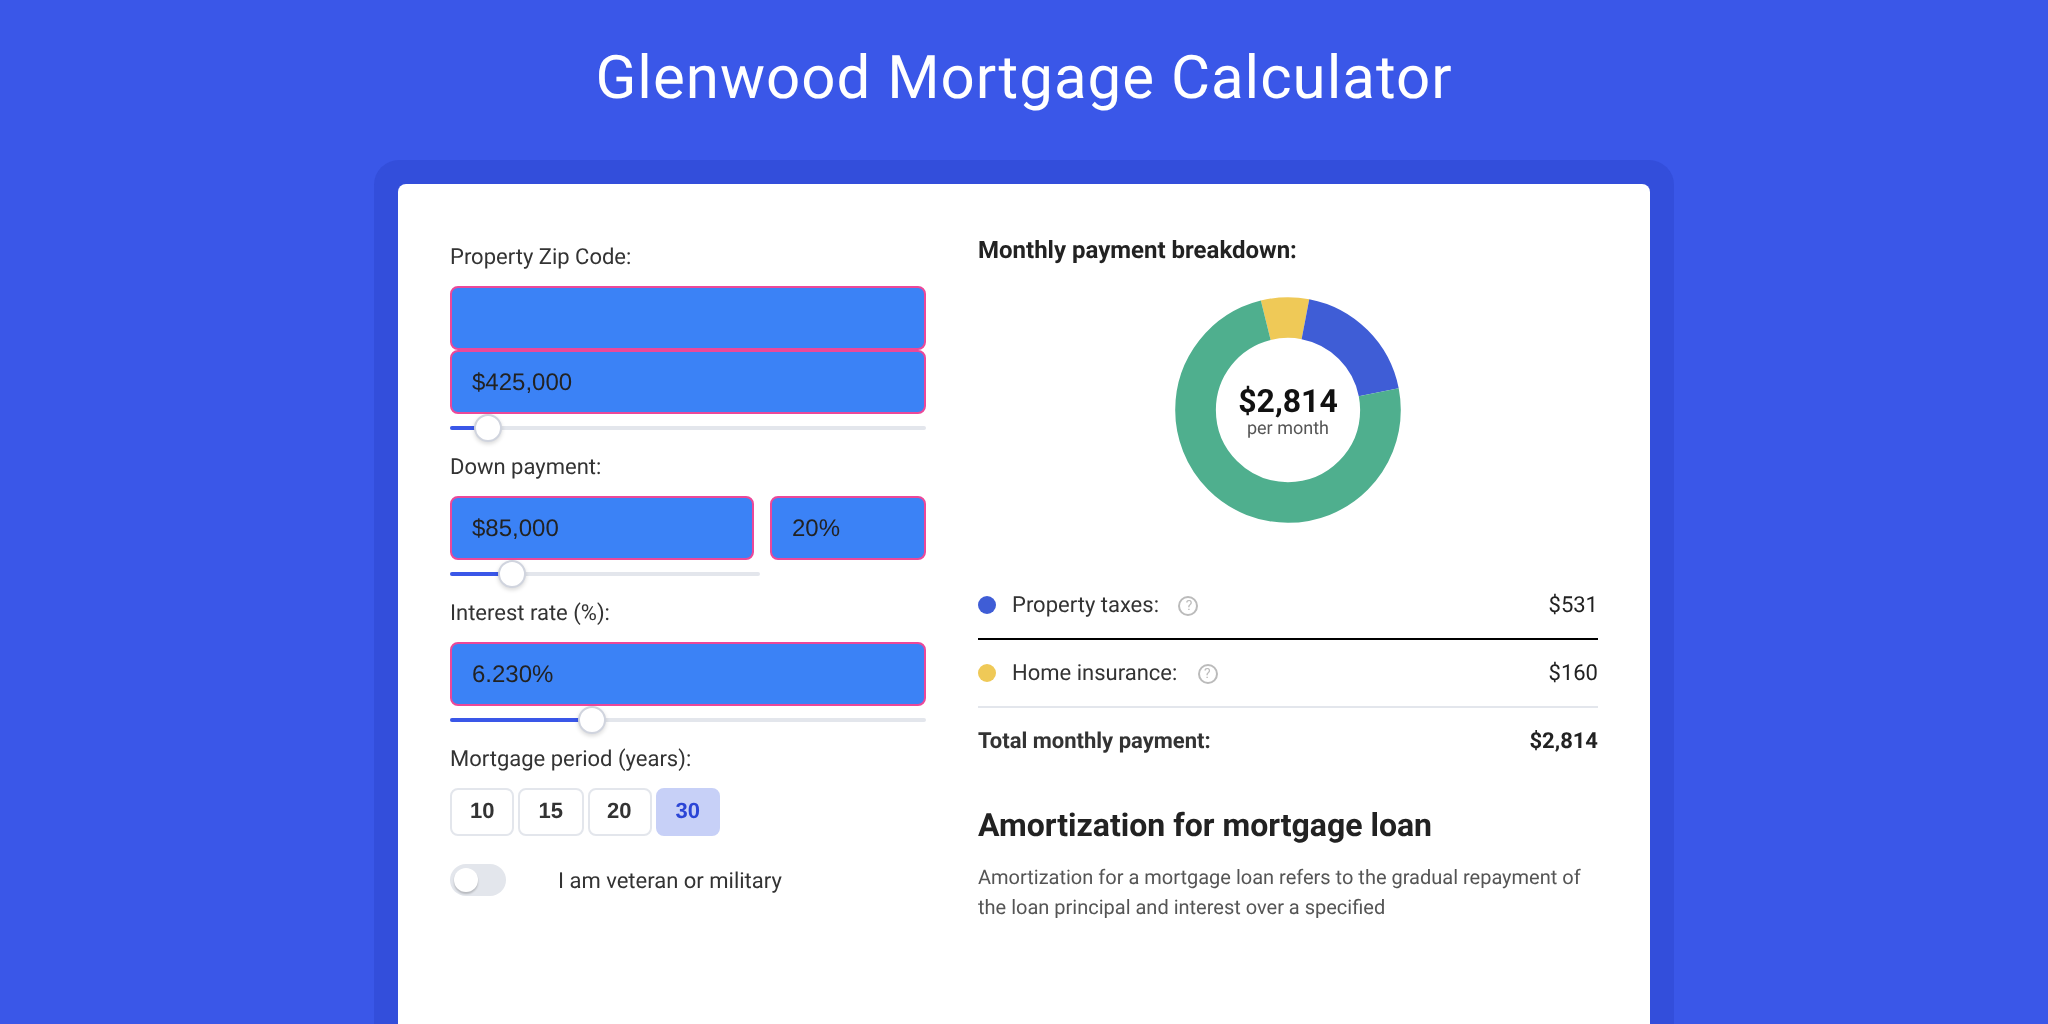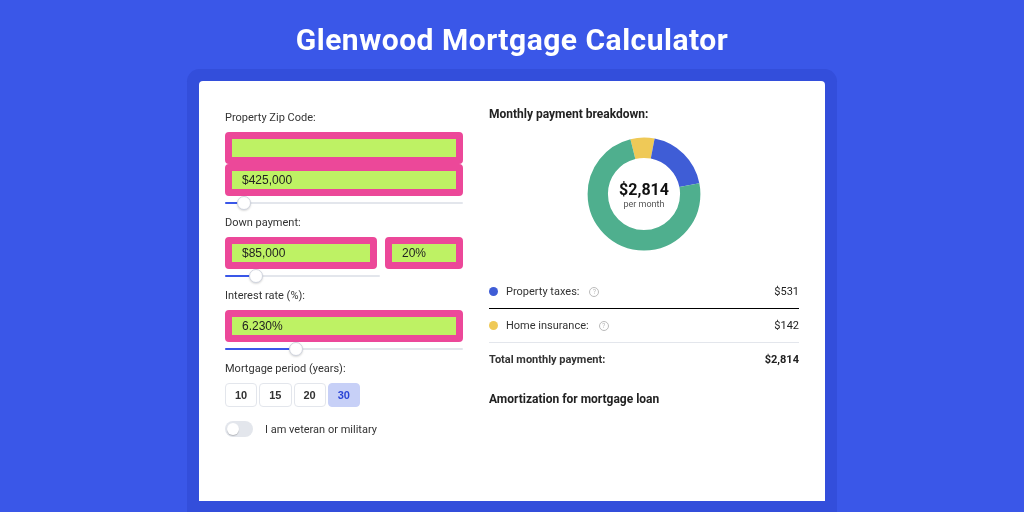--- a/index.html
+++ b/index.html
@@ -8,22 +8,22 @@
     background: #3a57e8;
     width: 1024px;
     height: 512px;
     overflow: hidden;
     position: relative;
   }
   .page-title {
     text-align: center;
     color: #fff;
     font-size: 30px;
-    font-weight: 700;
-    padding: 22px 0 24px;
+    font-weight: 400;
+    padding: 22px 0 35px;
     letter-spacing: 0.5px;
   }
   .card {
     background: #fff;
     width: 626px;
     margin: 0 auto;
     border-radius: 4px 4px 0 0;
     padding: 26px 26px 0 26px;
     display: flex;
     gap: 26px;
@@ -36,26 +36,26 @@
 
   .field-label {
     font-size: 11px;
     color: #333;
     margin-bottom: 8px;
     margin-top: 4px;
   }
   .text-input {
     width: 100%;
     height: 32px;
-    border: 7px solid #ec4899;
+    border: 1px solid #ec4899;
     border-radius: 4px;
     padding: 0 10px;
     font-size: 12px;
     color: #222;
-    background:#bef264;
+    background:#3b82f6;
   }
   .input-row {
     display:flex;
     gap:8px;
   }
   .input-row .text-input.narrow { width: 78px; }
   .input-row .text-input.wide { flex:1; }
 
   .slider-track {
     position: relative;
@@ -104,21 +104,21 @@
     cursor:pointer;
   }
   .period-btn.active {
     background: #c7d0f7;
     color: #2b45d6;
     border-color:#c7d0f7;
   }
   .toggle-row {
     display:flex;
     align-items:center;
-    gap:12px;
+    gap:26px;
     margin-top: 6px;
   }
   .toggle {
     width:28px; height:16px;
     background:#e3e6ec;
     border-radius:10px;
     position:relative;
   }
   .toggle-knob {
     position:absolute;
@@ -177,21 +177,21 @@
     border-radius:50%;
     display:inline-flex;
     align-items:center; justify-content:center;
     font-size:7px; color:#bbb;
     margin-left: 2px;
   }
   .legend-value { font-size:11px; color:#222; }
   .total-row { font-weight:700; border-top:1px solid #e3e6ec; }
 
   .amort-title {
-    font-size:12px;
+    font-size:16px;
     font-weight:700;
     color:#222;
     margin-top: 16px;
     margin-bottom: 10px;
   }
   .amort-text {
     font-size:10px;
     color:#555;
     line-height:1.5;
   }
@@ -276,27 +276,28 @@
             <span class="info-ic">?</span>
           </div>
           <div class="legend-value">$531</div>
         </div>
         <div class="legend-row">
           <div class="legend-left">
             <span class="dot" style="background: rgb(239, 201, 87);"></span>
             <span>Home insurance:</span>
             <span class="info-ic">?</span>
           </div>
-          <div class="legend-value">$142</div>
+          <div class="legend-value">$160</div>
         </div>
       </div>
 
     <div class="legend-row total-row">
       <div class="legend-left">
         <span>Total monthly payment:</span>
       </div>
       <div class="legend-value">$2,814</div>
     </div>
 
     <div class="amort-title">Amortization for mortgage loan</div>
+    <div class="amort-text">Amortization for a mortgage loan refers to the gradual repayment of the loan principal and interest over a specified</div>
   </div>
 
 </div>
 
 </body></html>

